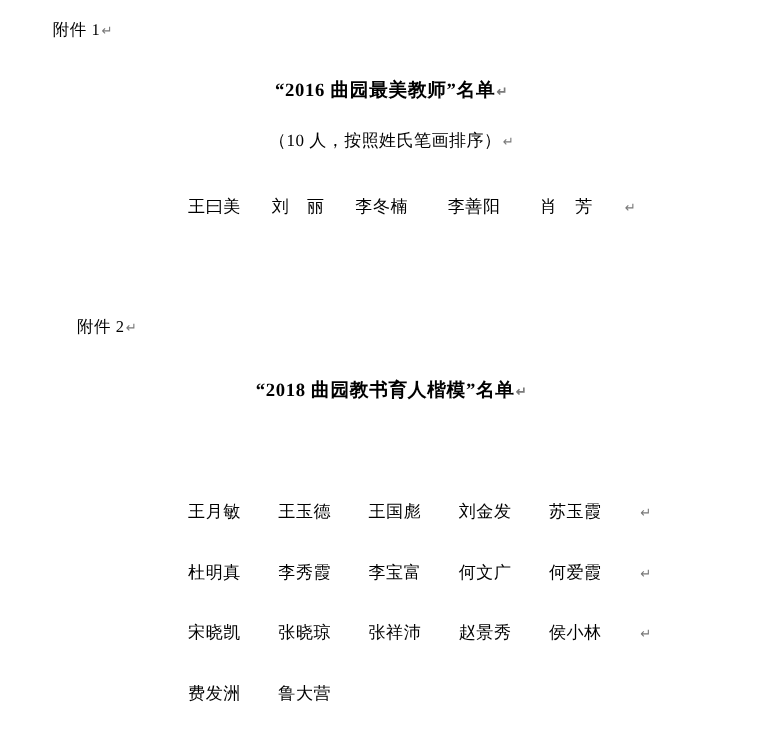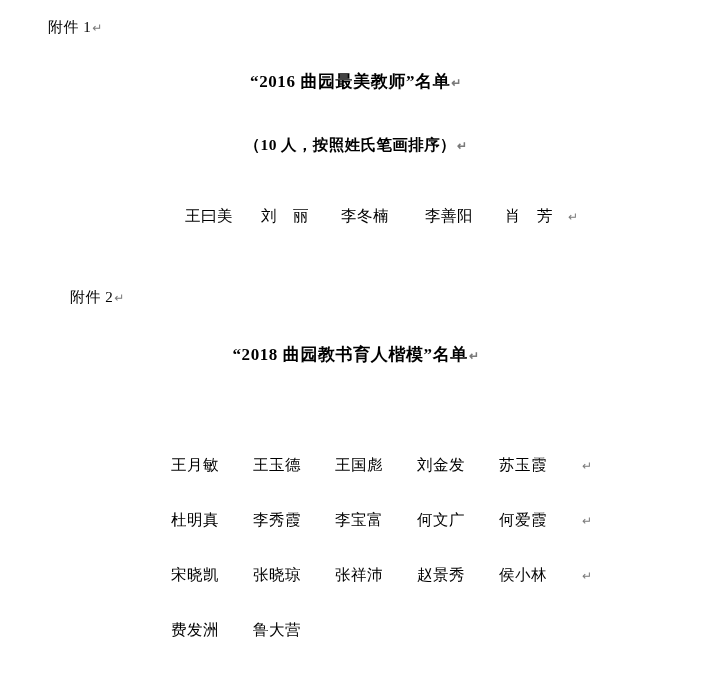--- a/index.html
+++ b/index.html
@@ -56,38 +56,38 @@
   .name-row {
     position: absolute;
     font-size: 15.5px;
     letter-spacing: 0.5px;
     white-space: nowrap;
   }
   .name-cell {
     display: inline-block;
     text-align: left;
   }
-  .sect1 .name-cell { width: 76px; text-align: center; }
-  .sect1 .name-cell.wide { width: 84px; margin-top: 28px; }
+  .sect1 .name-cell { width: 76px; }
+  .sect1 .name-cell.wide { width: 84px; }
   .sect2 .name-cell { width: 82px; }
 </style>
 </head>
 <body>
 
 <div class="page">
 
   <div class="attach-label" style="left:48px; top:18px;">
     <span>附件 1</span><span class="pilcrow">↵</span>
   </div>
 
   <div class="doc-title" style="top:70px;">
     <span>“2016 曲园最美教师”名单</span><span class="pilcrow">↵</span>
   </div>
 
-  <div class="doc-subtitle" style="top:135px;font-weight:bold;">
+  <div class="doc-subtitle" style="top:118px;">
     <span>（10 人，按照姓氏笔画排序）</span><span class="pilcrow">↵</span>
   </div>
 
   <div class="name-row sect1" style="left:171px; top:178px;">
     <span class="name-cell">王曰美</span><span class="name-cell">刘　丽</span><span class="name-cell wide">李冬楠</span><span class="name-cell wide">李善阳</span><span class="name-cell">肖　芳</span><span class="pilcrow">↵</span>
   </div>
 
 
   <div class="attach-label" style="left:70px; top:288px;text-align:right;">
     <span>附件 2</span><span class="pilcrow">↵</span>

